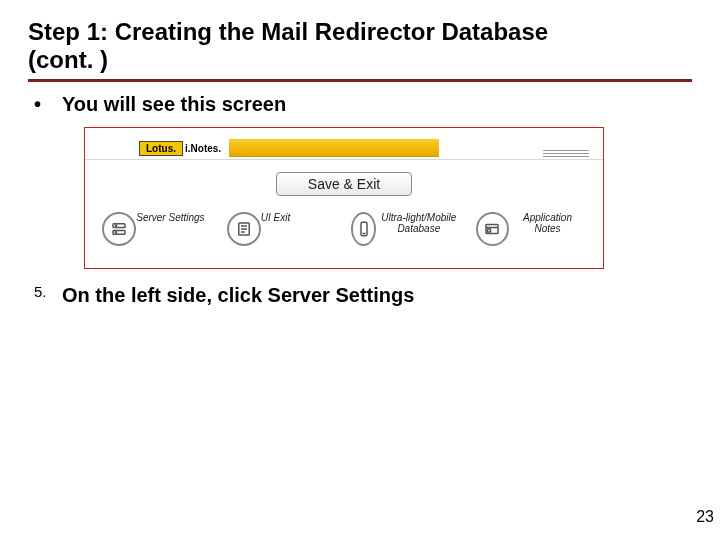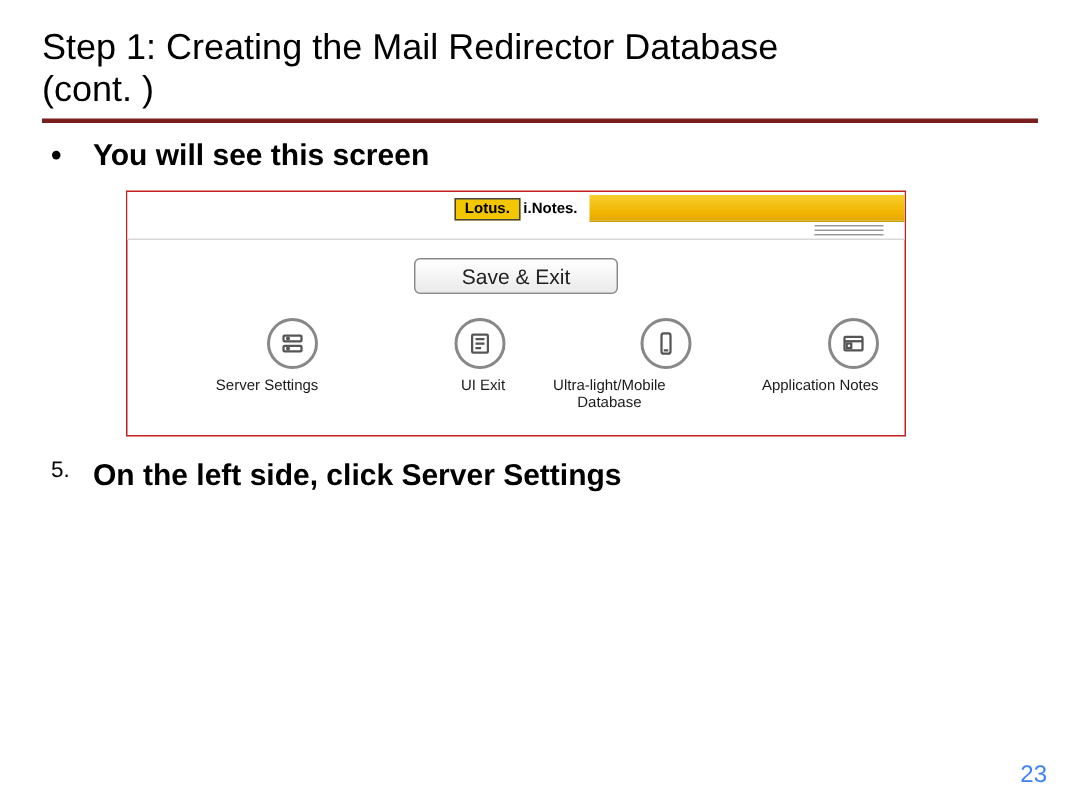--- a/index.html
+++ b/index.html
@@ -1,41 +1,41 @@
 <!DOCTYPE html>
 <html><head>
 <meta charset="utf-8">
 <style>
   * { box-sizing: border-box; margin: 0; padding: 0; }
   html, body { width: 720px; height: 540px; font-family: Arial, Helvetica, sans-serif; background: #fff; color: #000; }
   .slide { position: relative; width: 720px; height: 540px; padding: 18px 28px 0 28px; }
-  .title { font-size: 24px; font-weight: normal; line-height: 1.15; padding-bottom: 4px; }
+  .title { font-size: 24px; font-weight: bold; line-height: 1.15; padding-bottom: 4px; }
   .title-rule { border: none; border-top: 3px solid #7a1f1f; margin-top: 2px; }
   ul.bullets { list-style: none; margin-top: 10px; padding-left: 6px; }
   ul.bullets > li { display: flex; align-items: flex-start; font-size: 20px; font-weight: bold; margin-bottom: 10px; }
   ul.bullets > li .dot { width: 28px; flex: 0 0 28px; font-size: 20px; line-height: 1.2; }
   ul.bullets > li .dot.ord { font-size: 15px; font-weight: normal; }
   ul.bullets > li .bl { flex: 1; line-height: 1.25; }
   .shot-wrap { margin: 6px 0 14px 56px; }
   .shot { width: 520px; border: 1px solid #c42020; background: #fff; }
-  .shot-upper { background: #fff; height: 32px; border-bottom: 1px solid #d9d9d9; display: flex; align-items: flex-end; flex-direction: column; }
+  .shot-upper { background: #fff; height: 32px; border-bottom: 1px solid #d9d9d9; display: flex; align-items: flex-end; }
   .brandbar { display: flex; align-items: center; height: 22px; margin-left: 54px; }
   .lotus { background: #f2c700; color: #000; font-weight: bold; font-size: 10px; padding: 1px 6px; border: 1px solid #444; }
   .inotes { font-size: 10px; font-weight: bold; margin-left: 2px; }
   .yellow-stripe { margin-left: 8px; height: 18px; width: 210px; background: linear-gradient(180deg,#f6cf2d 0%,#f1b400 70%,#e5a800 100%); border-bottom: 1px solid #caa000; }
   .rlines { margin-left: auto; margin-right: 14px; display: flex; flex-direction: column; gap: 2px; padding-bottom: 2px; }
   .rlines span { display: block; width: 46px; height: 1px; background: #999; }
   .btnrow { display: flex; justify-content: center; padding: 12px 0 6px 0; }
   .saveexit { font-size: 14px; padding: 3px 31px; border: 1px solid #8a8a8a; border-radius: 4px; background: linear-gradient(#fff,#eaeaea); color: #222; }
   .tiles { display: flex; justify-content: space-around; align-items: flex-start; padding: 10px 10px 16px 10px; }
-  .tile { display: flex; flex-direction: column; align-items: flex-end; width: 110px; text-align: center; }
+  .tile { display: flex; align-items: flex-start; width: 110px; text-align: center; font-style: italic; }
   .tile .ic { width: 34px; height: 34px; border: 2px solid #888; border-radius: 50%; display: flex; align-items: center; justify-content: center; margin-bottom: 6px; color: #555; }
   .tile .lb { font-size: 10px; color: #1a1a1a; }
   .ic svg { width: 18px; height: 18px; }
-  .pagenum { position: absolute; right: 22px; bottom: 14px; font-size: 16px; color: #3b82f6; }
+  .pagenum { position: absolute; right: 6px; bottom: 14px; font-size: 16px; color: #000000; }
 </style>
 </head>
 <body>
 
 <div class="slide">
 
   <div class="title">
     <span>Step 1: Creating the Mail Redirector Database</span><br>
     <span>(cont. )</span>
   </div>

